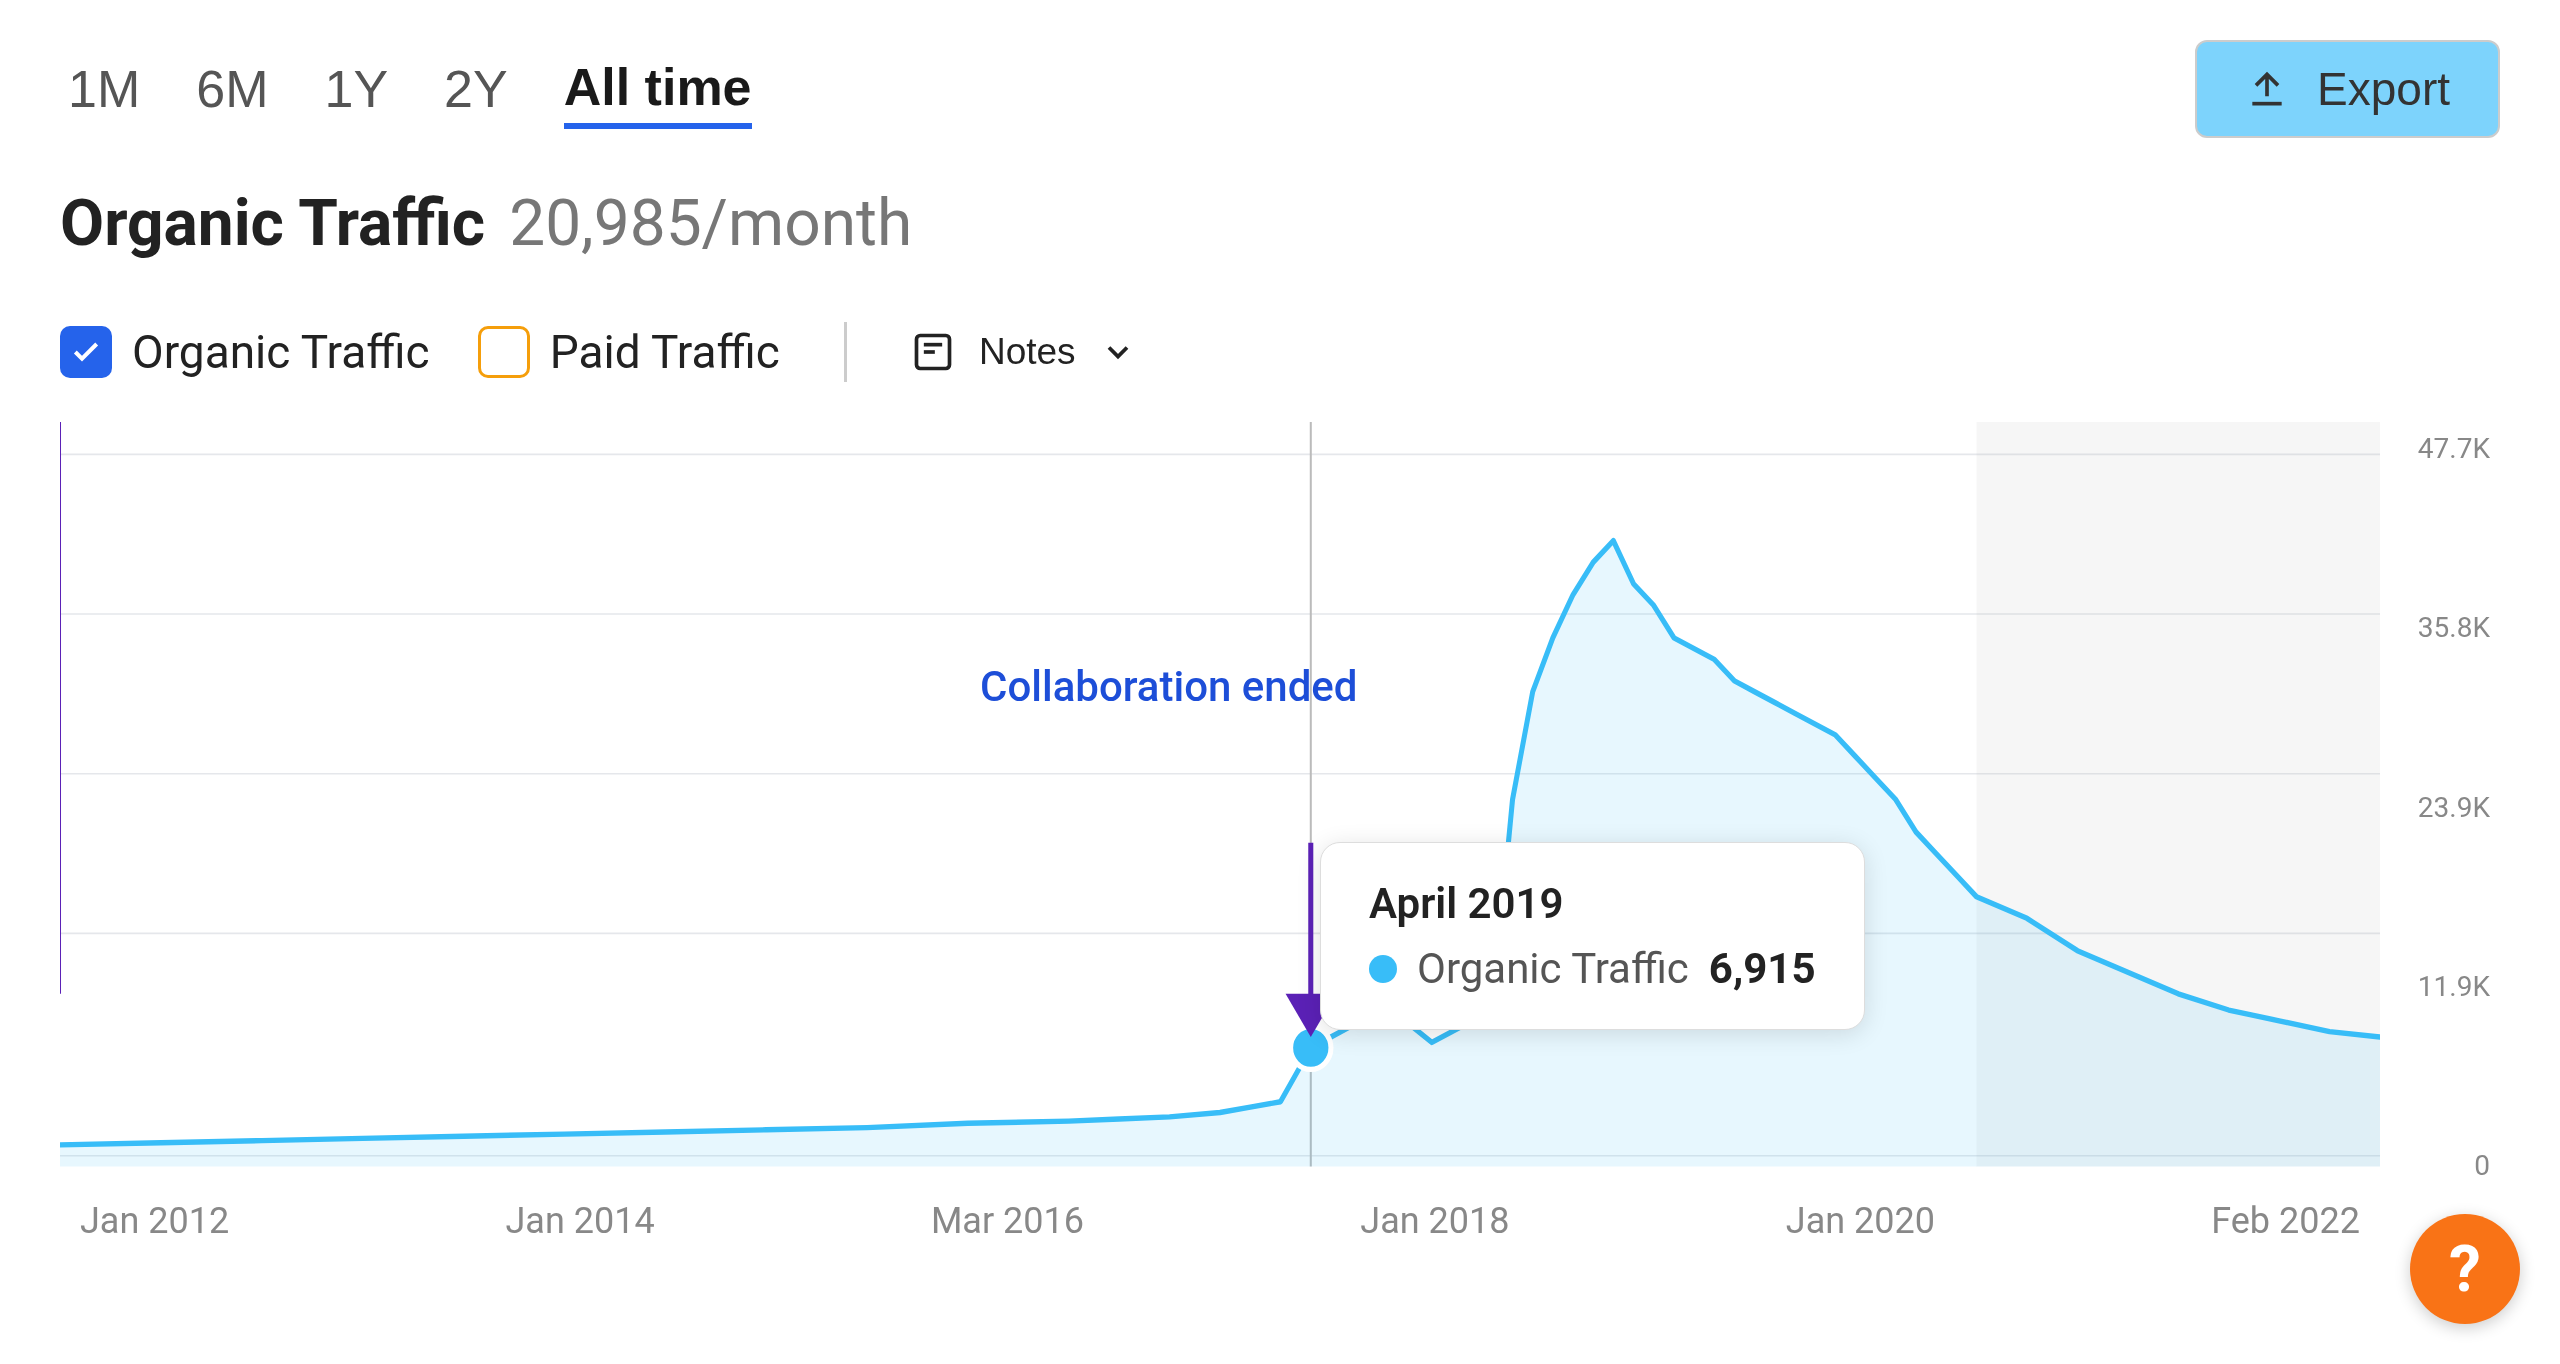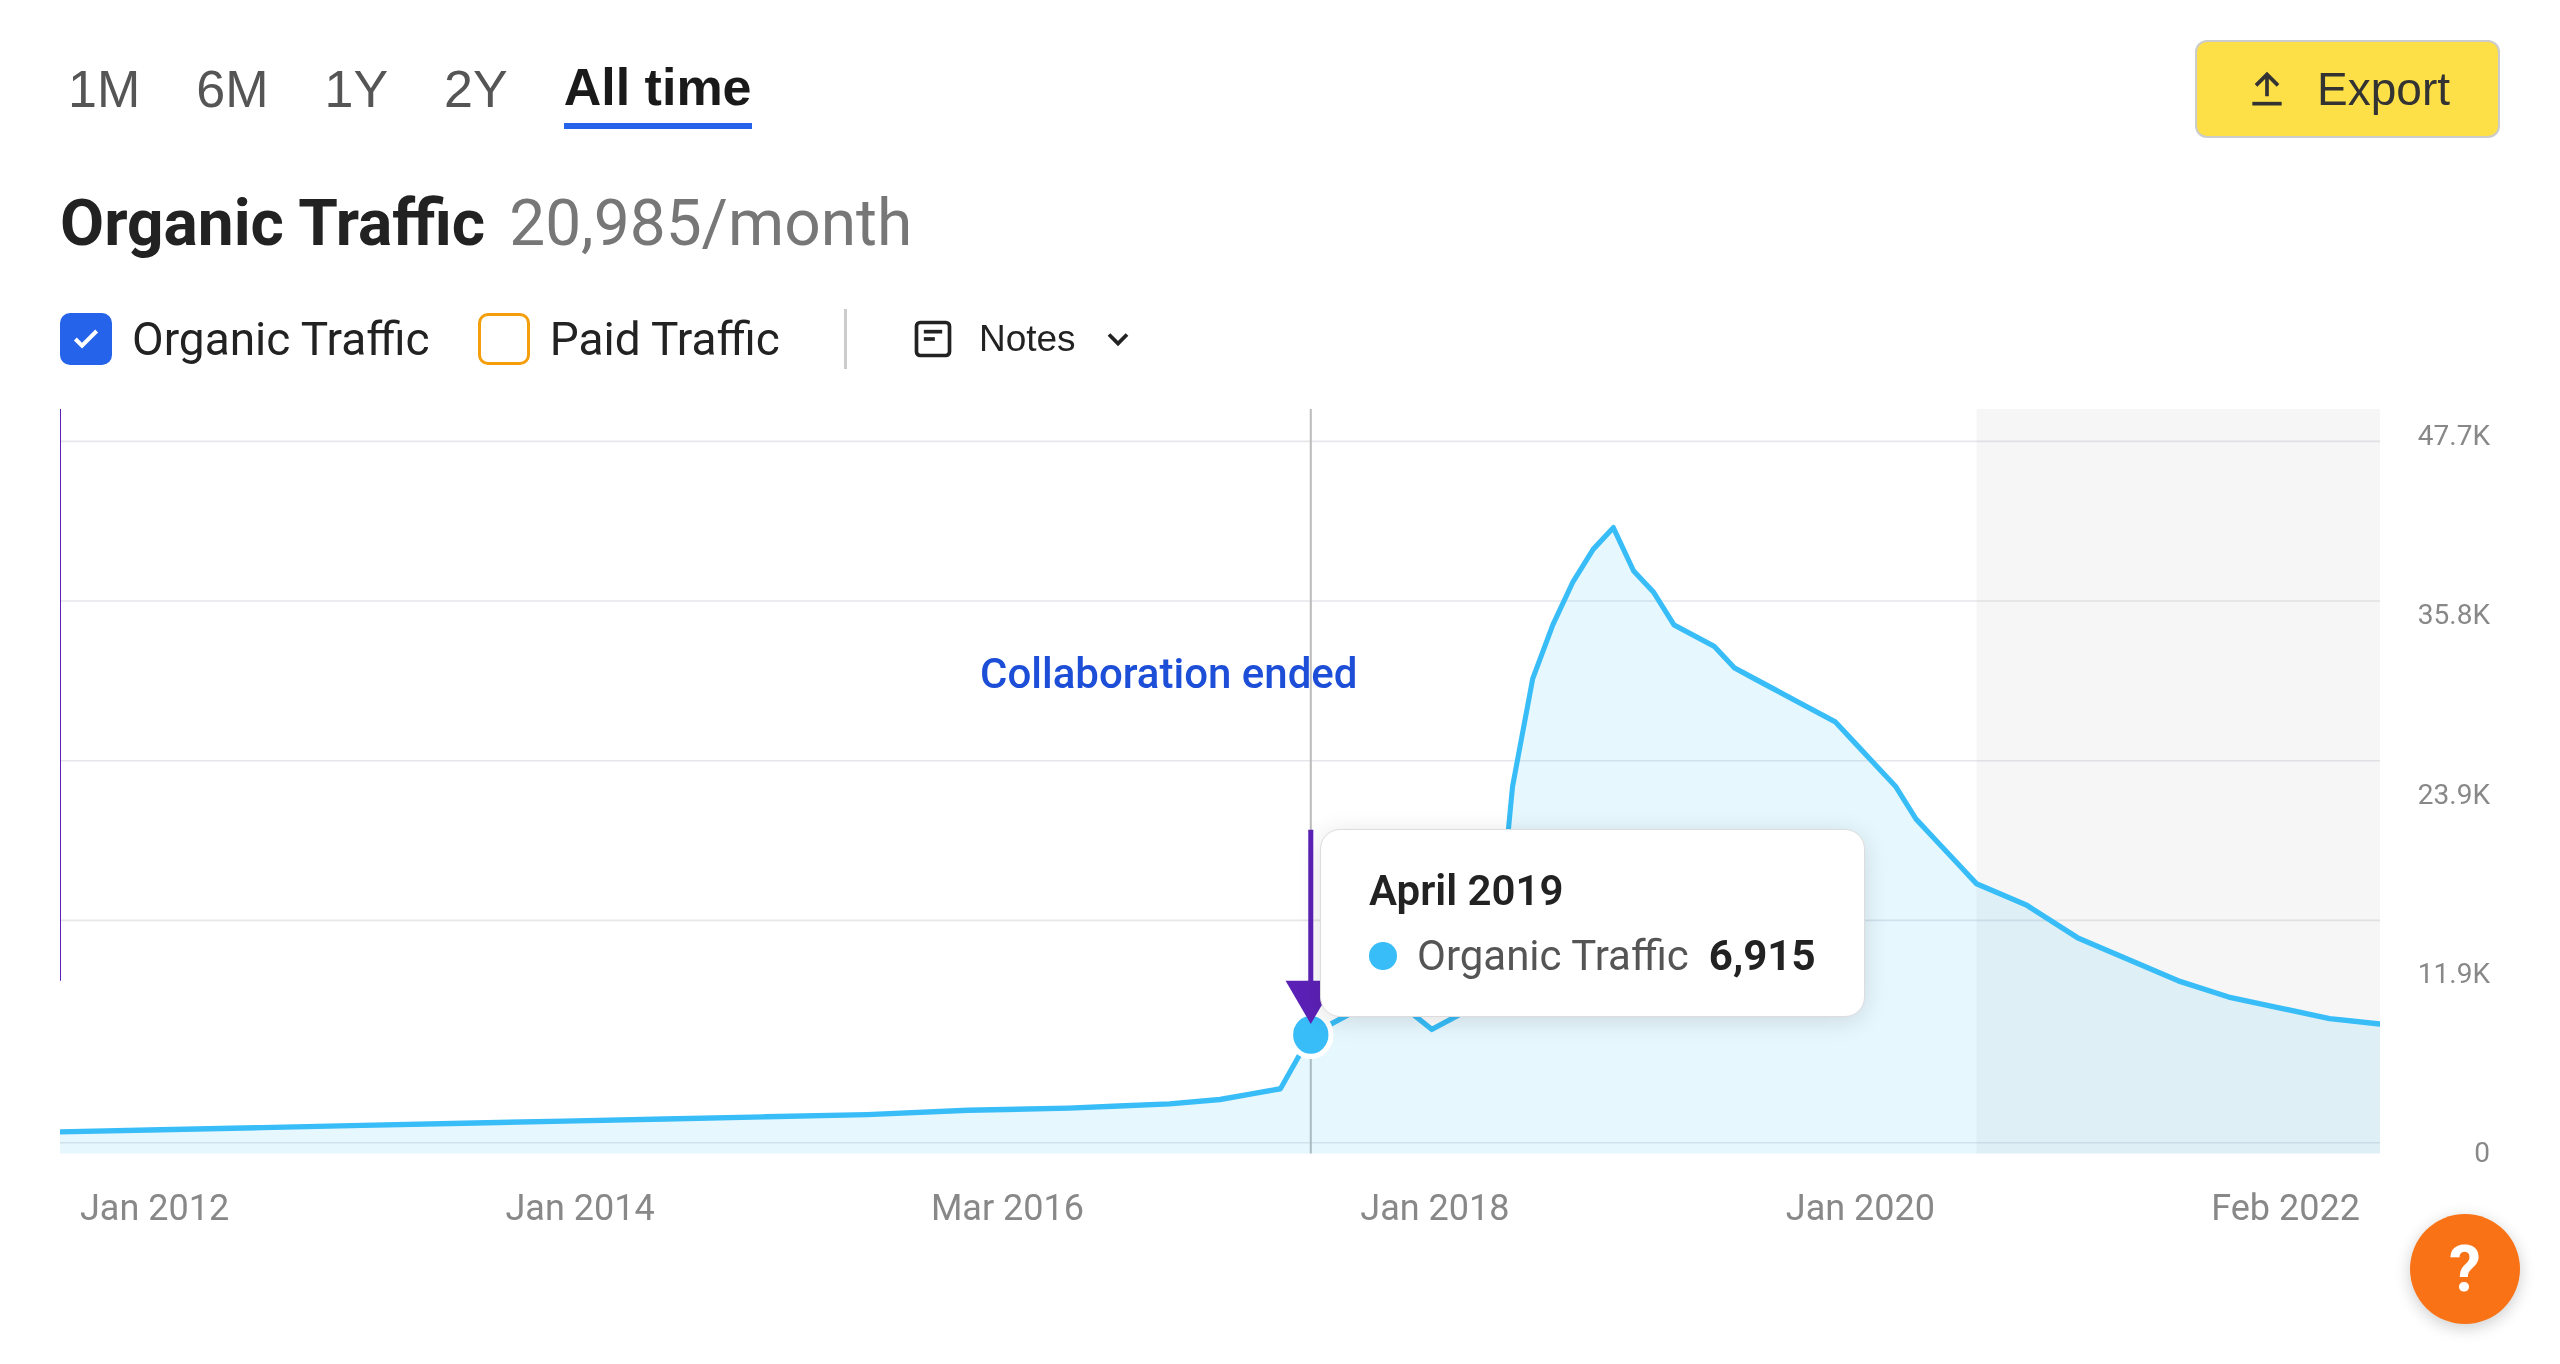--- a/index.html
+++ b/index.html
@@ -50,31 +50,31 @@
 
     .export-btn {
       display: flex;
       align-items: center;
       gap: 28px;
       border: 2px solid #ccc;
       border-radius: 12px;
       padding: 20px 48px;
       font-size: 46px;
       color: #333;
-      background: #fde047;
+      background: #7dd3fc;
       cursor: pointer;
     }
     .export-btn svg {
       width: 44px;
       height: 44px;
     }
 
     
     .title-row {
-      margin-bottom: 48px;
+      margin-bottom: 61px;
     }
     .title-row h2 {
       font-size: 64px;
       font-weight: 700;
       display: inline;
     }
     .title-row .subtitle {
       font-size: 64px;
       font-weight: 400;
       color: #777;

